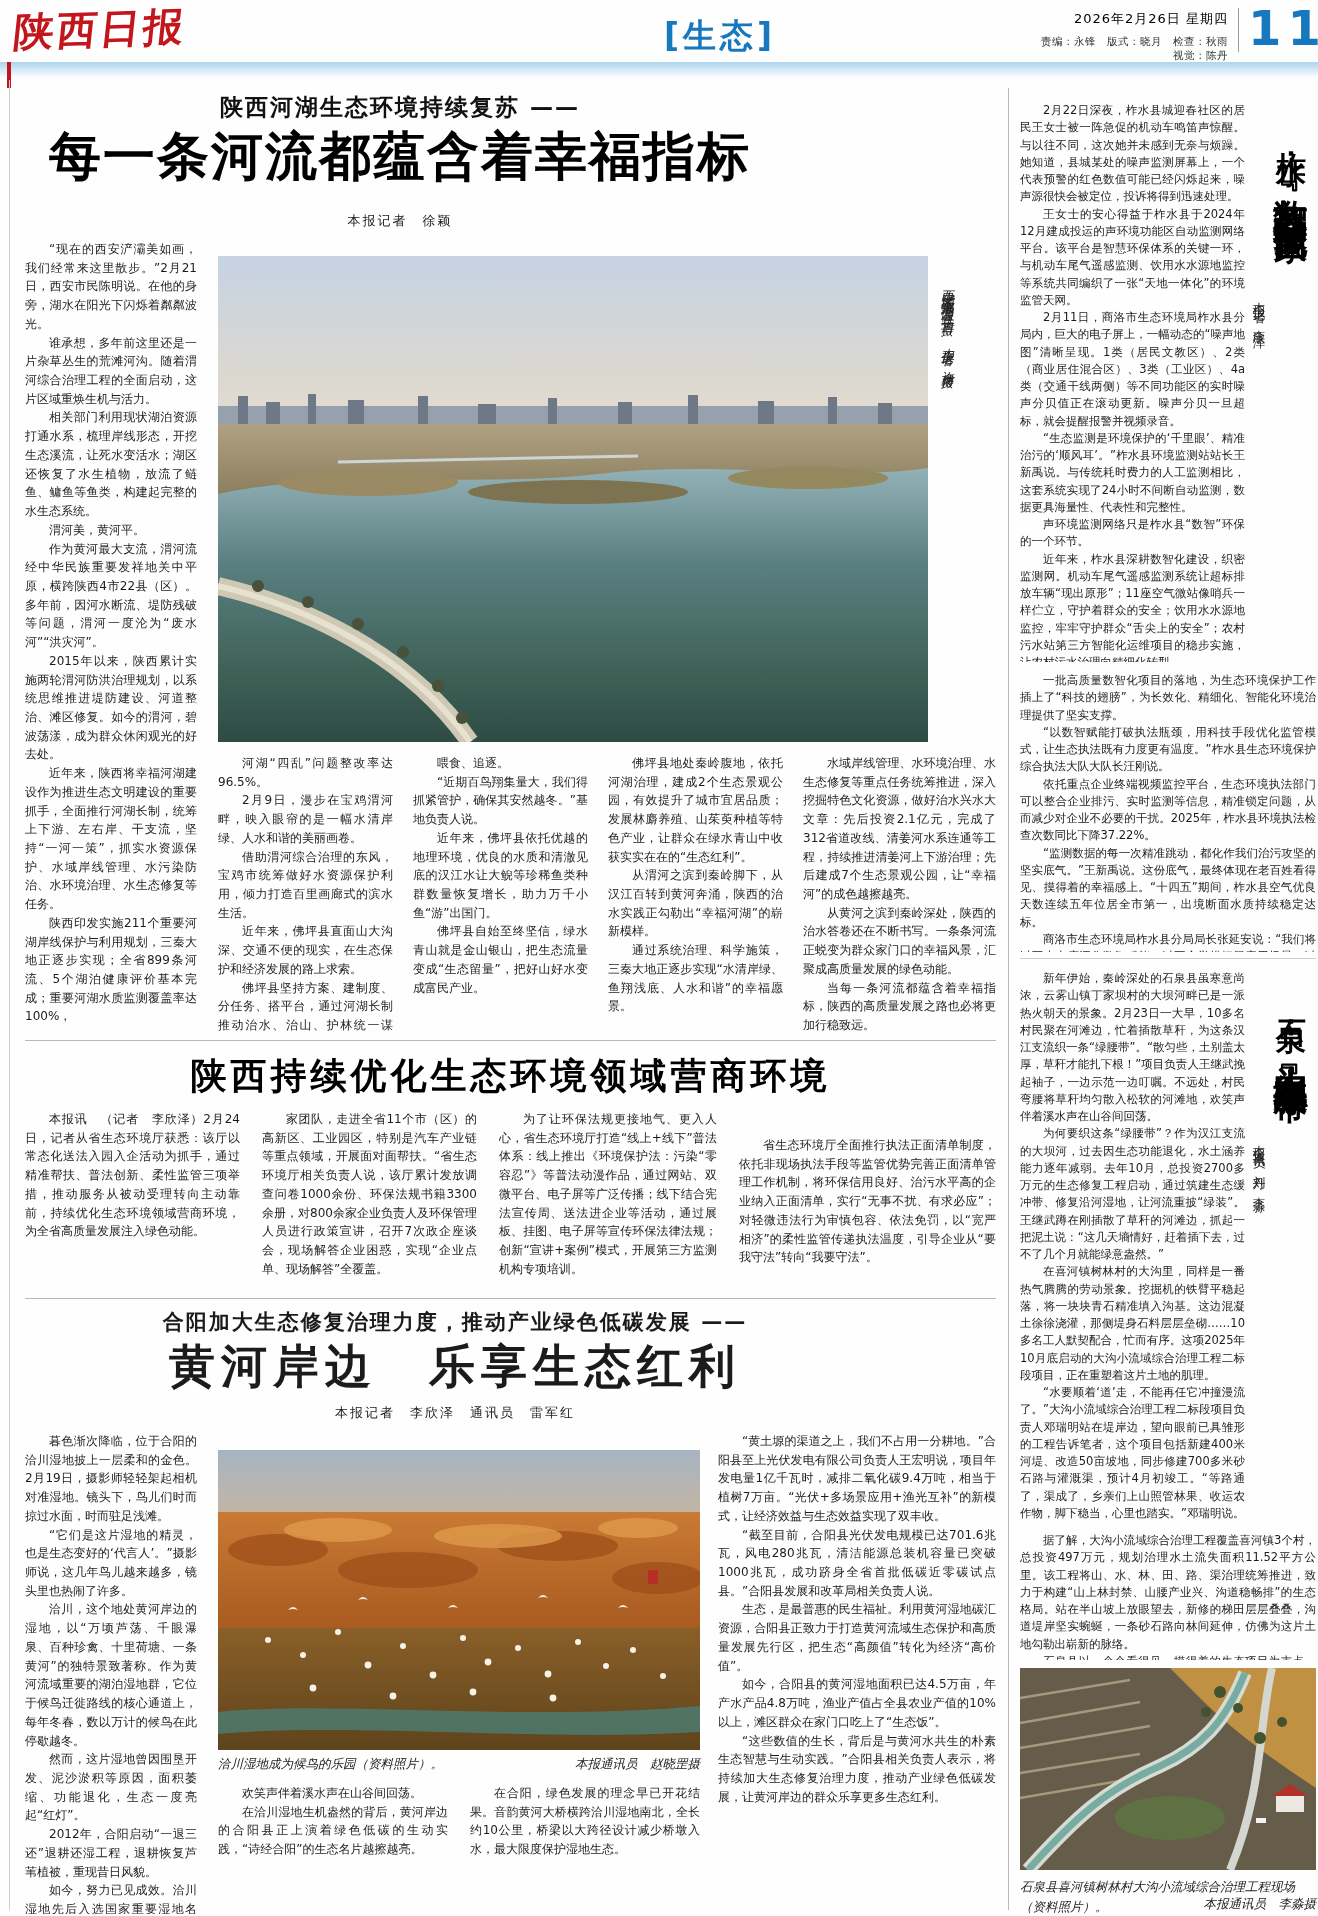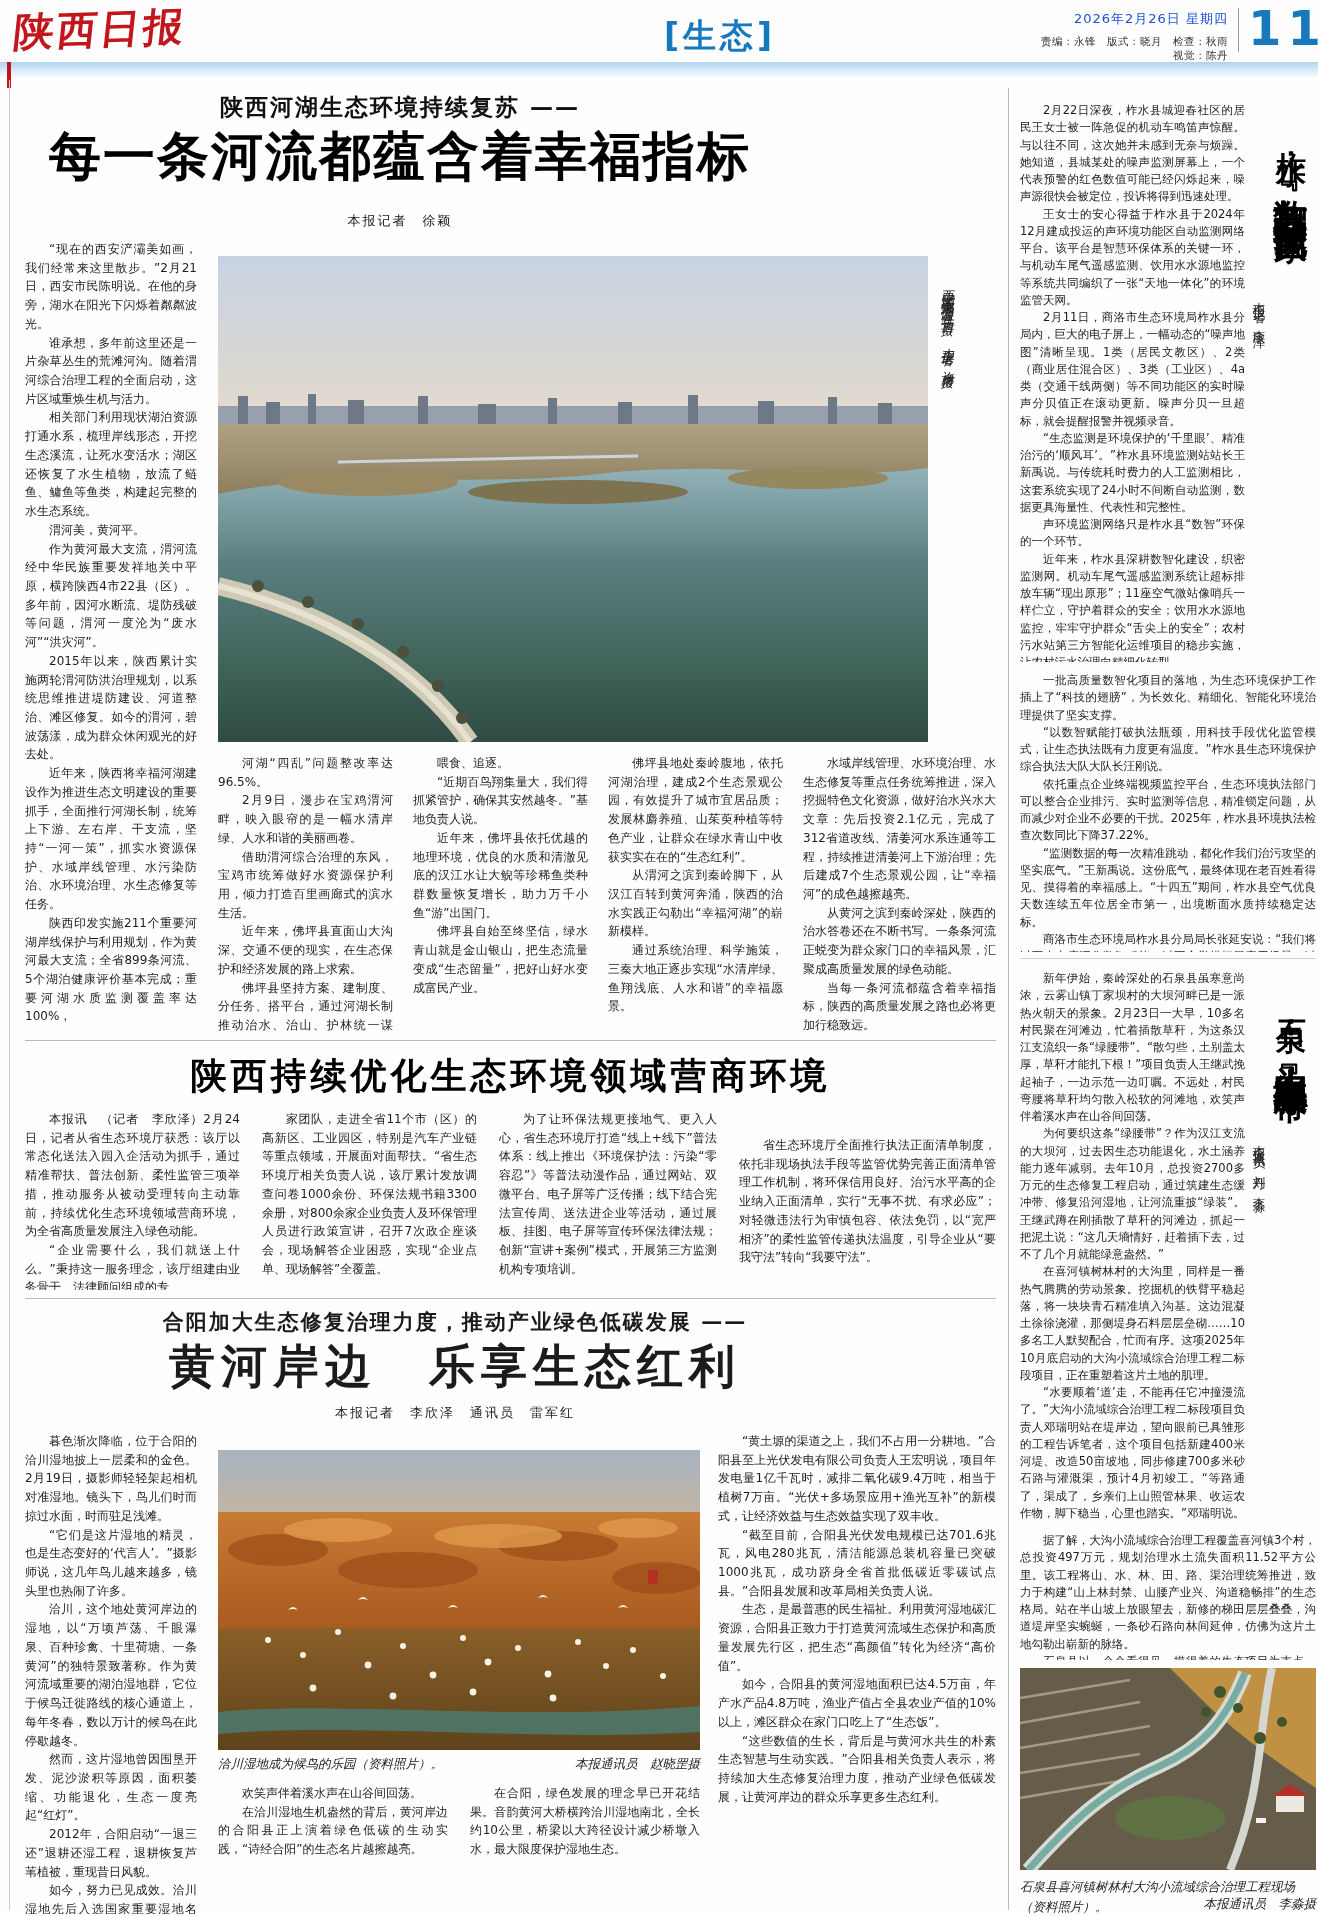--- a/index.html
+++ b/index.html
@@ -4,21 +4,21 @@
 <style>
   html,body{margin:0;padding:0;background:#e9e9e9;}
   .page{position:relative;width:1318px;height:1916px;background:#fefefe;margin:0 auto;
         font-family:"DejaVu Sans",sans-serif;color:#1b1b1b;overflow:hidden;}
   .abs{position:absolute;}
   
   .masthead-logo{left:14px;top:2px;font-size:40px;font-weight:900;color:#c3161c;
      transform:skewX(-8deg) rotate(-2deg);letter-spacing:3px;font-family:"DejaVu Serif",serif;}
   .section-badge{left:664px;top:14px;font-size:33px;font-weight:800;color:#1778be;letter-spacing:4px;}
   .date-block{left:1020px;top:10px;width:208px;text-align:right;}
-  .page-date{font-size:13px;color:#1d4ed8;letter-spacing:1px;}
+  .page-date{font-size:13px;color:#000000;letter-spacing:1px;}
   .staff-line{font-size:10.5px;color:#333;margin-top:7px;letter-spacing:0.5px;}
   .hdr-divider{left:1238px;top:8px;width:1px;height:44px;background:#999;}
   .page-number{left:1248px;top:0px;font-size:48px;font-weight:900;color:#1778be;letter-spacing:6px;}
   .blue-bar{left:0;top:62px;width:1318px;height:15px;
      background:linear-gradient(to bottom,#aed4ee,#d6ebf8 55%,#f7fcff);}
   .left-rule{left:9px;top:80px;width:1px;height:1830px;background:#cfcfcf;}
   .red-stub{left:7px;top:62px;width:4px;height:26px;background:#c3161c;}
   
   .col{font-size:12px;line-height:1.56;text-align:justify;overflow:hidden;color:#1c1c1c;}
   .col .para{margin:0;text-indent:2em;}
@@ -69,21 +69,21 @@
   <div class="abs byline" style="left:25px;top:212px;width:750px;">本报记者　徐颖</div>
 
   <div class="abs col" style="left:25px;top:240px;width:172px;height:792px;">
       <p class="para">“现在的西安浐灞美如画，我们经常来这里散步。”2月21日，西安市民陈明说。在他的身旁，湖水在阳光下闪烁着粼粼波光。</p>
       <p class="para">谁承想，多年前这里还是一片杂草丛生的荒滩河沟。随着渭河综合治理工程的全面启动，这片区域重焕生机与活力。</p>
       <p class="para">相关部门利用现状湖泊资源打通水系，梳理岸线形态，开挖生态溪流，让死水变活水；湖区还恢复了水生植物，放流了鲢鱼、鳙鱼等鱼类，构建起完整的水生态系统。</p>
       <p class="para">渭河美，黄河平。</p>
       <p class="para">作为黄河最大支流，渭河流经中华民族重要发祥地关中平原，横跨陕西4市22县（区）。多年前，因河水断流、堤防残破等问题，渭河一度沦为“废水河”“洪灾河”。</p>
       <p class="para">2015年以来，陕西累计实施两轮渭河防洪治理规划，以系统思维推进堤防建设、河道整治、滩区修复。如今的渭河，碧波荡漾，成为群众休闲观光的好去处。</p>
       <p class="para">近年来，陕西将幸福河湖建设作为推进生态文明建设的重要抓手，全面推行河湖长制，统筹上下游、左右岸、干支流，坚持“一河一策”，抓实水资源保护、水域岸线管理、水污染防治、水环境治理、水生态修复等任务。</p>
-      <p class="para">陕西印发实施211个重要河湖岸线保护与利用规划，作为黄河最大支流；全省899条河流、5个湖泊健康评价基本完成；重要河湖水质监测覆盖率达100%，</p>
+      <p class="para">陕西印发实施211个重要河湖岸线保护与利用规划，三秦大地正逐步实现；全省899条河流、5个湖泊健康评价基本完成；重要河湖水质监测覆盖率达100%，</p>
     </div>
 
   <div class="abs photo" style="left:218px;top:256px;width:710px;height:486px;">
     <svg viewBox="0 0 710 486" preserveAspectRatio="none">
       <defs>
         <linearGradient id="sky" x1="0" y1="0" x2="0" y2="1">
           <stop offset="0" stop-color="#c6d3e3"></stop>
             <stop offset="0.7" stop-color="#dcd8d0"></stop>
             <stop offset="1" stop-color="#e7ddcf"></stop>
         </linearGradient>
@@ -159,21 +159,20 @@
   <div class="abs col" style="left:803px;top:754px;width:193px;height:278px;">
       <p class="para">水域岸线管理、水环境治理、水生态修复等重点任务统筹推进，深入挖掘特色文化资源，做好治水兴水大文章：先后投资2.1亿元，完成了312省道改线、清姜河水系连通等工程，持续推进清姜河上下游治理；先后建成7个生态景观公园，让“幸福河”的成色越擦越亮。</p>
       <p class="para">从黄河之滨到秦岭深处，陕西的治水答卷还在不断书写。一条条河流正蜕变为群众家门口的幸福风景，汇聚成高质量发展的绿色动能。</p>
       <p class="para">当每一条河流都蕴含着幸福指标，陕西的高质量发展之路也必将更加行稳致远。</p>
     </div>
 
   <div class="abs rule-h" style="left:25px;top:1040px;width:971px;"></div>
   <div class="abs headline-biz" style="left:25px;top:1052px;width:971px;">陕西持续优化生态环境领域营商环境</div>
   <div class="abs col" style="left:25px;top:1110px;width:215px;height:180px;">
       <p class="para">本报讯　（记者　李欣泽）2月24日，记者从省生态环境厅获悉：该厅以常态化送法入园入企活动为抓手，通过精准帮扶、普法创新、柔性监管三项举措，推动服务从被动受理转向主动靠前，持续优化生态环境领域营商环境，为全省高质量发展注入绿色动能。</p>
-      <p class="para">“企业需要什么，我们就送上什么。”秉持这一服务理念，该厅组建由业务骨干、法律顾问组成的专</p>
     </div>
   <div class="abs col" style="left:262px;top:1110px;width:215px;height:180px;">
       <p class="para">家团队，走进全省11个市（区）的高新区、工业园区，特别是汽车产业链等重点领域，开展面对面帮扶。“省生态环境厅相关负责人说，该厅累计发放调查问卷1000余份、环保法规书籍3300余册，对800余家企业负责人及环保管理人员进行政策宣讲，召开7次政企座谈会，现场解答企业困惑，实现“企业点单、现场解答”全覆盖。</p>
     </div>
   <div class="abs col" style="left:499px;top:1110px;width:218px;height:180px;">
       <p class="para">为了让环保法规更接地气、更入人心，省生态环境厅打造“线上+线下”普法体系：线上推出《环境保护法：污染“零容忍”》等普法动漫作品，通过网站、双微平台、电子屏等广泛传播；线下结合宪法宣传周、送法进企业等活动，通过展板、挂图、电子屏等宣传环保法律法规；创新“宣讲+案例”模式，开展第三方监测机构专项培训。</p>
     </div>
   <div class="abs col" style="left:739px;top:1110px;width:257px;height:180px;margin-top:26px;">
       <p class="para">省生态环境厅全面推行执法正面清单制度，依托非现场执法手段等监管优势完善正面清单管理工作机制，将环保信用良好、治污水平高的企业纳入正面清单，实行“无事不扰、有求必应”；对轻微违法行为审慎包容、依法免罚，以“宽严相济”的柔性监管传递执法温度，引导企业从“要我守法”转向“我要守法”。</p>
     </div>

